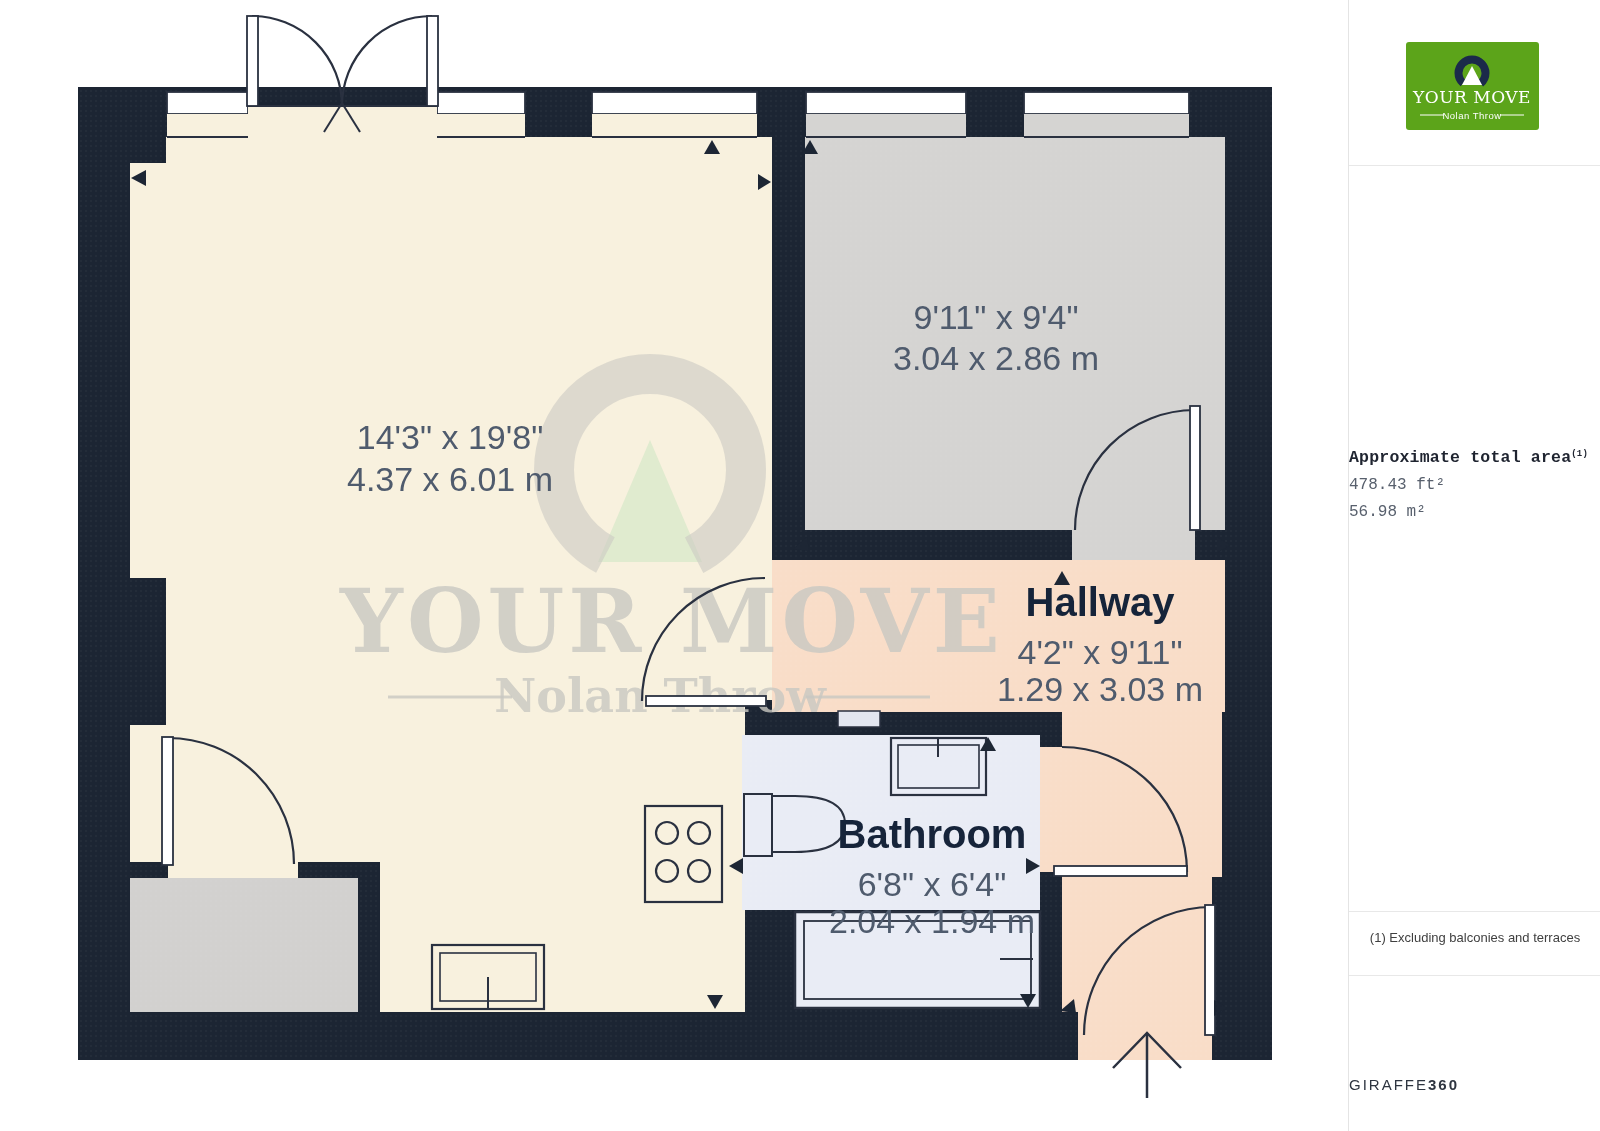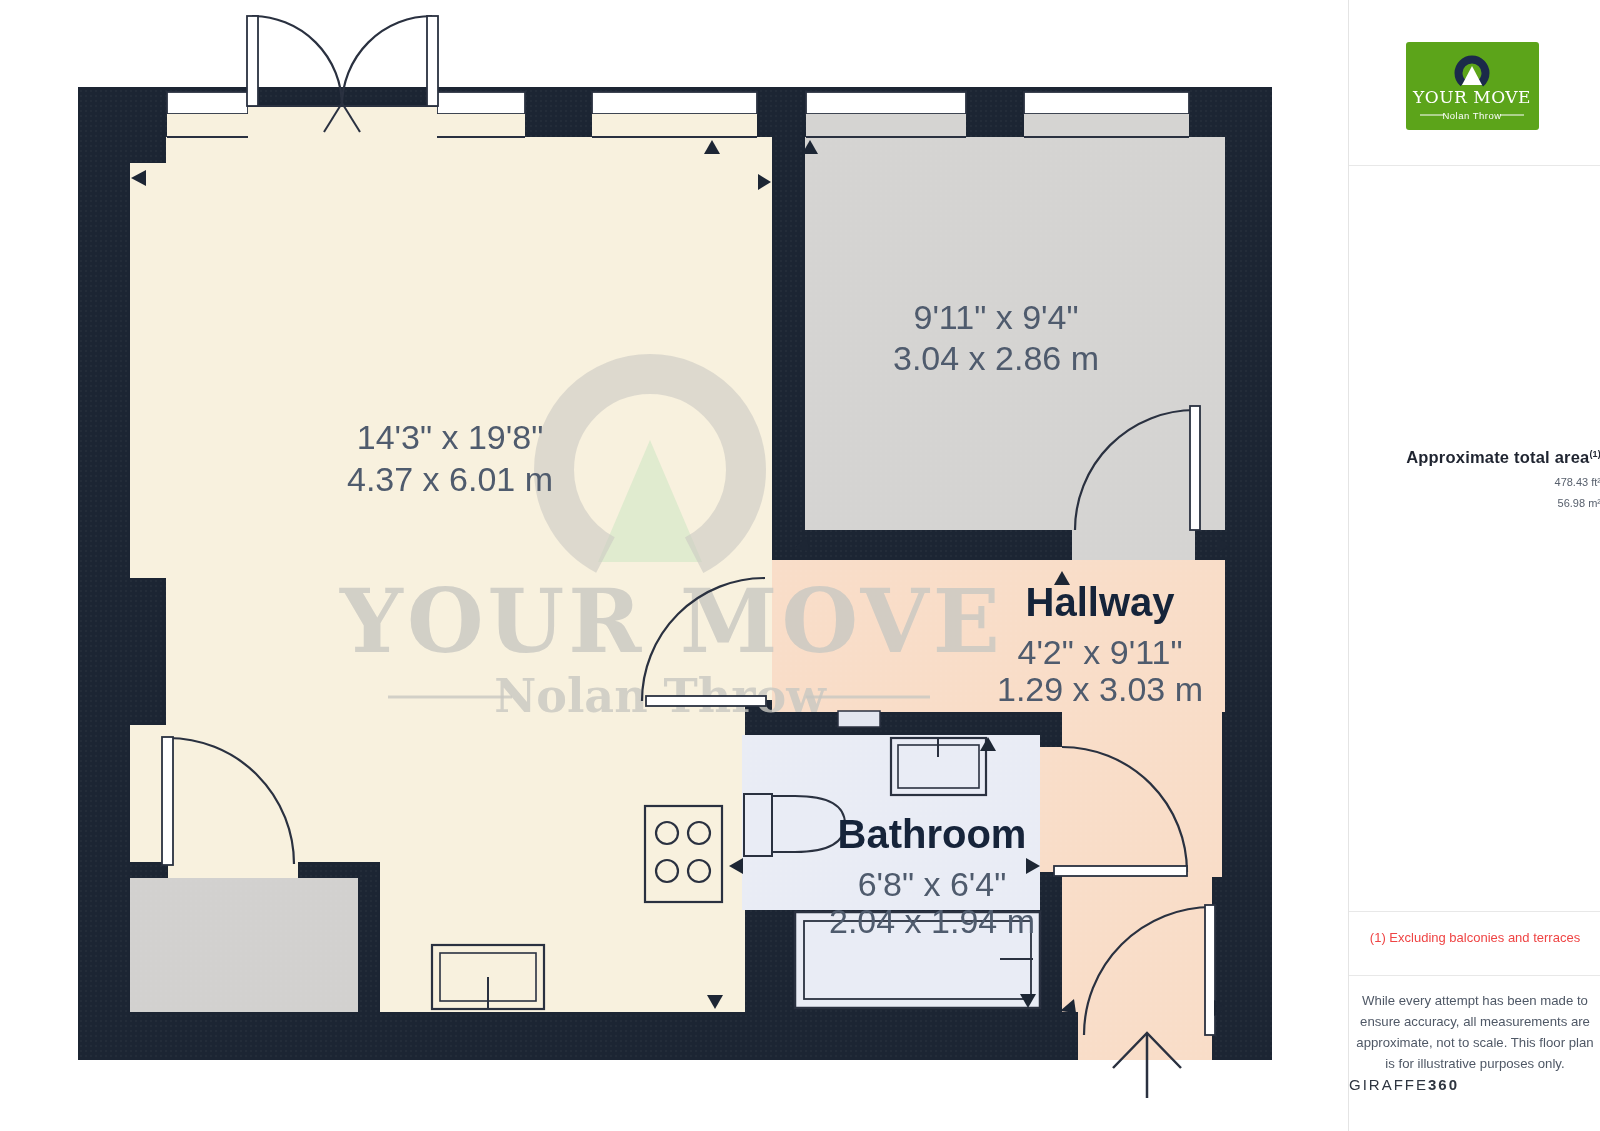--- a/index.html
+++ b/index.html
@@ -3,26 +3,26 @@
 <meta charset="utf-8">
 <style>
   html,body{margin:0;padding:0;}
   body{width:1600px;height:1131px;position:relative;background:#ffffff;
        font-family:"Liberation Sans",sans-serif;overflow:hidden;}
   .plan{position:absolute;left:0;top:0;width:1320px;height:1131px;}
   .sidebar{position:absolute;left:1348px;top:0;width:252px;height:1131px;
            border-left:1px solid #e4e4e4;background:#fff;}
   .divider{position:absolute;left:0;width:252px;border-top:1px solid #e8e8e8;height:0;}
   .logo-box{position:absolute;left:57px;top:42px;width:133px;height:88px;border-radius:3px;overflow:hidden;}
-  .area-block{position:absolute;left:0;top:448px;width:252px;text-align:right;color:#1f2430;}
+  .area-block{position:absolute;left:0;top:448px;width:252px;text-align:left;color:#1f2430;font-family:Liberation Mono, monospace;}
   .area-title{font-size:16.5px;font-weight:bold;letter-spacing:.2px;}
   .area-title sup{font-size:9px;}
-  .area-val{font-size:11px;color:#58606d;margin-top:9px;}
+  .area-val{font-size:16px;color:#58606d;margin-top:9px;}
   .footnote{position:absolute;left:0;top:930px;width:252px;text-align:center;
-            font-size:13px;color:#ef4444;}
+            font-size:13px;color:#404040;}
   .disclaimer{position:absolute;left:0;top:990px;width:252px;padding:0 6px;box-sizing:border-box;
               text-align:center;font-size:13.2px;line-height:21px;color:#4f5866;}
   .giraffe{position:absolute;left:0;top:1076px;width:252px;text-align:left;
            font-size:15px;letter-spacing:2px;color:#2e3540;}
   .giraffe b{font-weight:bold;}
   svg text.dim{fill:#4f5b6d;font-family:"Liberation Sans",sans-serif;font-size:34px;}
   svg text.roomname{fill:#16243a;font-family:"Liberation Sans",sans-serif;font-weight:bold;}
   svg text.wm{fill:#c9c8c2;opacity:.8;font-family:"DejaVu Serif",serif;font-weight:bold;}
 </style>
 </head>
@@ -208,18 +208,17 @@
     <div class="area-val">478.43 ft²</div>
     <div class="area-val">56.98 m²</div>
   </div>
 
   <div class="divider" style="top:911px"></div>
 
   <div class="footnote">(1) Excluding balconies and terraces</div>
 
   <div class="divider" style="top:975px"></div>
 
-  <div class="disclaimer">While every attempt has been made to ensure accuracy, all measurements are approximate, not to scale. This floor plan is for illustrative purposes only.</div>
 
   <div class="giraffe">
     <span>GIRAFFE</span><b>360</b>
   </div>
 </div>
 
 </body></html>

